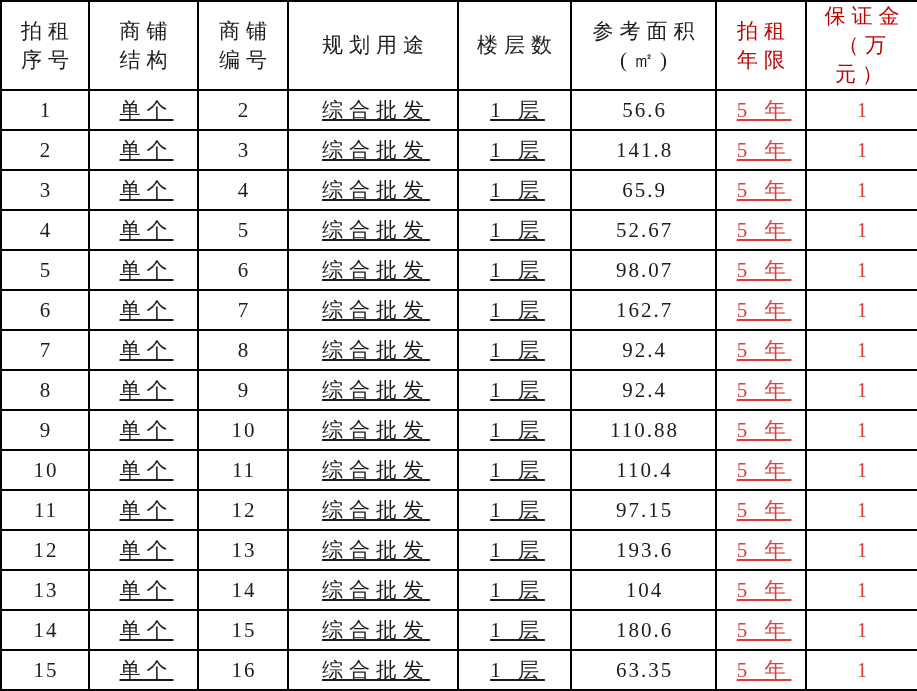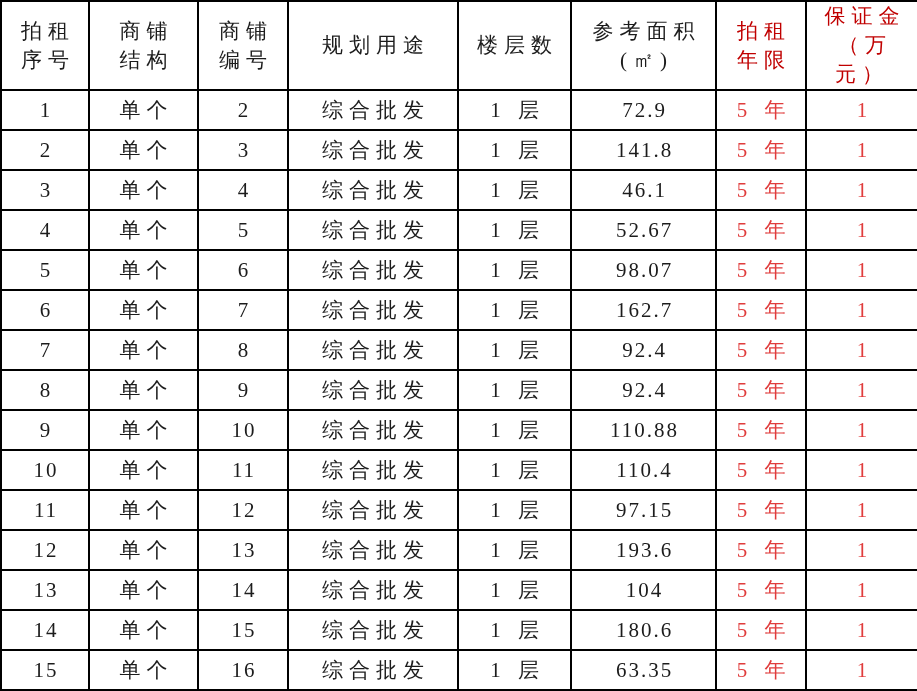--- a/index.html
+++ b/index.html
@@ -32,21 +32,21 @@
     background: #ffffff;
     overflow: hidden;
   }
   thead tr { height: 86px; padding-left: 12px; }
   tbody tr { height: 40px; }
   th .hline {
     line-height: 29px;
     letter-spacing: 6px;
     text-indent: 6px;
   }
-  .ls-cn { letter-spacing: 6px; text-indent: 6px; }
+  .ls-cn { letter-spacing: 6px; text-indent: 6px; text-decoration: underline; }
   .ls-num { letter-spacing: 2px; text-indent: 2px; }
   .hdr-red { color: #c00000; }
   .cell-red { color: #e03c3c; margin-left: 36px; }
 </style>
 </head>
 <body>
 
 <div class="page">
   <table class="rent-table">
     <colgroup>
@@ -93,41 +93,41 @@
           </th>
         </tr>
     </thead>
     <tbody>
         <tr>
           <td class="ls-num">1</td>
           <td class="ls-cn">单个</td>
           <td class="ls-num">2</td>
           <td class="ls-cn">综合批发</td>
           <td class="ls-cn">1 层</td>
-          <td class="ls-num">72.9</td>
+          <td class="ls-num">56.6</td>
           <td class="ls-cn cell-red">5 年</td>
           <td class="ls-num cell-red">1</td>
         </tr>
         <tr>
           <td class="ls-num">2</td>
           <td class="ls-cn">单个</td>
           <td class="ls-num">3</td>
           <td class="ls-cn">综合批发</td>
           <td class="ls-cn">1 层</td>
           <td class="ls-num">141.8</td>
           <td class="ls-cn cell-red">5 年</td>
           <td class="ls-num cell-red">1</td>
         </tr>
         <tr>
           <td class="ls-num">3</td>
           <td class="ls-cn">单个</td>
           <td class="ls-num">4</td>
           <td class="ls-cn">综合批发</td>
           <td class="ls-cn">1 层</td>
-          <td class="ls-num">46.1</td>
+          <td class="ls-num">65.9</td>
           <td class="ls-cn cell-red">5 年</td>
           <td class="ls-num cell-red">1</td>
         </tr>
         <tr>
           <td class="ls-num">4</td>
           <td class="ls-cn">单个</td>
           <td class="ls-num">5</td>
           <td class="ls-cn">综合批发</td>
           <td class="ls-cn">1 层</td>
           <td class="ls-num">52.67</td>

